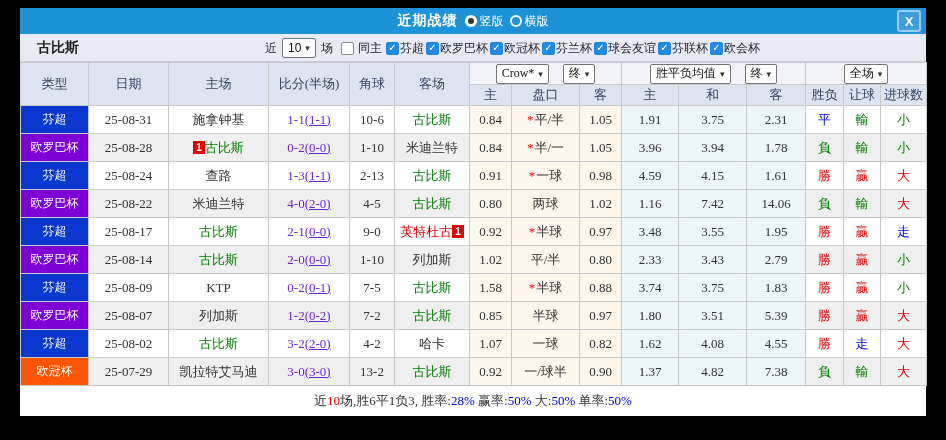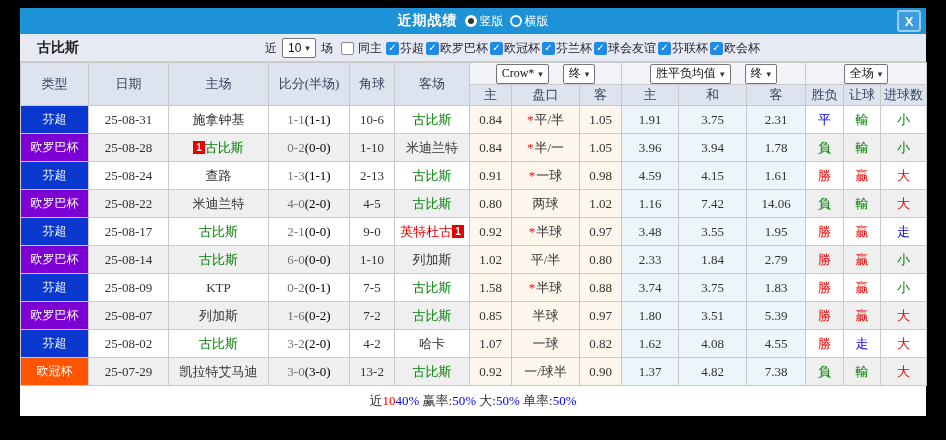--- a/index.html
+++ b/index.html
@@ -43,21 +43,21 @@
   thead th { color:#38455f; font-weight:normal; font-size:13px; background:#dde3ef; }
   tr.hrow1 th { height:22px; }
   tr.hrow1 th.sel-cell { background:#f1f3f8; }
   tr.hrow2 th { height:21px; }
   tbody td { height:28px; font-size:13px; color:#333; }
   tbody tr.alt td { background:#efefef; }
   td.type-cell { color:#fff; font-size:12px; font-family:"Liberation Sans","DejaVu Sans",sans-serif; }
   tbody td.cream, tbody tr.alt td.cream { background:#fcf6ec; }
   tbody td.lblue, tbody tr.alt td.lblue { background:#ecf6fa; }
   .c-red { color:#e60000; } .c-green { color:#008000; } .c-blue { color:#0000e0; } .c-dark { color:#333; }
-  .score-main { color:#737373; } .score-half { color:#000000; }
+  .score-main { color:#6d28d9; } .score-half { color:#6d28d9;text-decoration:underline; }
   .star { color:#f00; margin-right:1px; }
   .card { display:inline-block; background:#e60000; color:#fff; font-size:10px; font-weight:bold;
           line-height:13px; height:13px; padding:0 3px; vertical-align:1px;
           font-family:"Liberation Sans","DejaVu Sans",sans-serif; }
   .hsel-wrap { display:inline-flex; align-items:center; gap:8px; }
 
   
   .summary { height:30px; display:flex; align-items:center; justify-content:center;
              font-size:13px; font-family:"Liberation Serif","DejaVu Serif",serif; background:#fff; }
 </style>
@@ -282,28 +282,28 @@
             <td class="lblue">3.55</td>
             <td class="lblue">1.95</td>
             <td class="c-red">勝</td>
             <td class="c-red">贏</td>
             <td class="c-blue">走</td>
           </tr>
           <tr class="alt">
             <td class="type-cell" style="background: rgb(124, 0, 213);">欧罗巴杯</td>
             <td>25-08-14</td>
             <td><span class="c-green">古比斯</span></td>
-            <td><span class="score-main">6-0</span><span class="score-half">(0-0)</span></td>
+            <td><span class="score-main">2-0</span><span class="score-half">(0-0)</span></td>
             <td>1-10</td>
             <td><span class="c-dark">列加斯</span></td>
             <td class="cream">1.02</td>
             <td class="cream"><span class="c-dark">平/半</span></td>
             <td class="cream">0.80</td>
             <td class="lblue">2.33</td>
-            <td class="lblue">1.84</td>
+            <td class="lblue">3.43</td>
             <td class="lblue">2.79</td>
             <td class="c-red">勝</td>
             <td class="c-red">贏</td>
             <td class="c-green">小</td>
           </tr>
           <tr>
             <td class="type-cell" style="background: rgb(10, 56, 207);">芬超</td>
             <td>25-08-09</td>
             <td><span class="c-dark">KTP</span></td>
             <td><span class="score-main">0-2</span><span class="score-half">(0-1)</span></td>
@@ -316,21 +316,21 @@
             <td class="lblue">3.75</td>
             <td class="lblue">1.83</td>
             <td class="c-red">勝</td>
             <td class="c-red">贏</td>
             <td class="c-green">小</td>
           </tr>
           <tr class="alt">
             <td class="type-cell" style="background: rgb(124, 0, 213);">欧罗巴杯</td>
             <td>25-08-07</td>
             <td><span class="c-dark">列加斯</span></td>
-            <td><span class="score-main">1-6</span><span class="score-half">(0-2)</span></td>
+            <td><span class="score-main">1-2</span><span class="score-half">(0-2)</span></td>
             <td>7-2</td>
             <td><span class="c-green">古比斯</span></td>
             <td class="cream">0.85</td>
             <td class="cream"><span class="c-dark">半球</span></td>
             <td class="cream">0.97</td>
             <td class="lblue">1.80</td>
             <td class="lblue">3.51</td>
             <td class="lblue">5.39</td>
             <td class="c-red">勝</td>
             <td class="c-red">贏</td>
@@ -369,21 +369,22 @@
             <td class="c-green">負</td>
             <td class="c-green">輸</td>
             <td class="c-red">大</td>
           </tr>
         </tbody>
     </table>
 
     <div class="summary" id="summary">
         <span class="c-dark" style="white-space: pre;">近</span>
         <span class="c-red" style="white-space: pre;">10</span>
-        <span class="c-blue" style="white-space: pre;">40%</span>
+        <span class="c-dark" style="white-space: pre;">场,胜6平1负3, 胜率:</span>
+        <span class="c-blue" style="white-space: pre;">28%</span>
         <span class="c-dark" style="white-space: pre;"> 赢率:</span>
         <span class="c-blue" style="white-space: pre;">50%</span>
         <span class="c-dark" style="white-space: pre;"> 大:</span>
         <span class="c-blue" style="white-space: pre;">50%</span>
         <span class="c-dark" style="white-space: pre;"> 单率:</span>
         <span class="c-blue" style="white-space: pre;">50%</span>
       </div>
 
   </div>
 </div>

